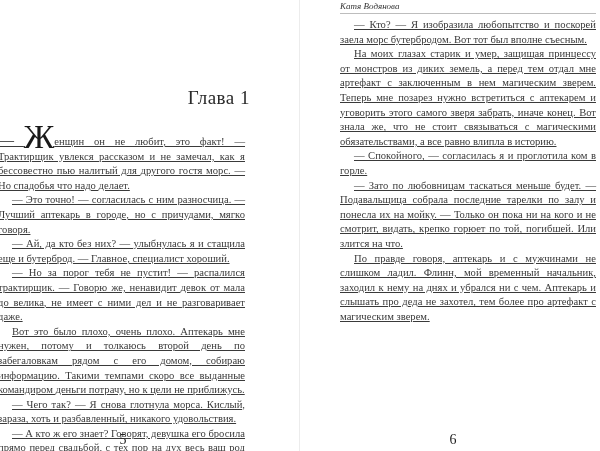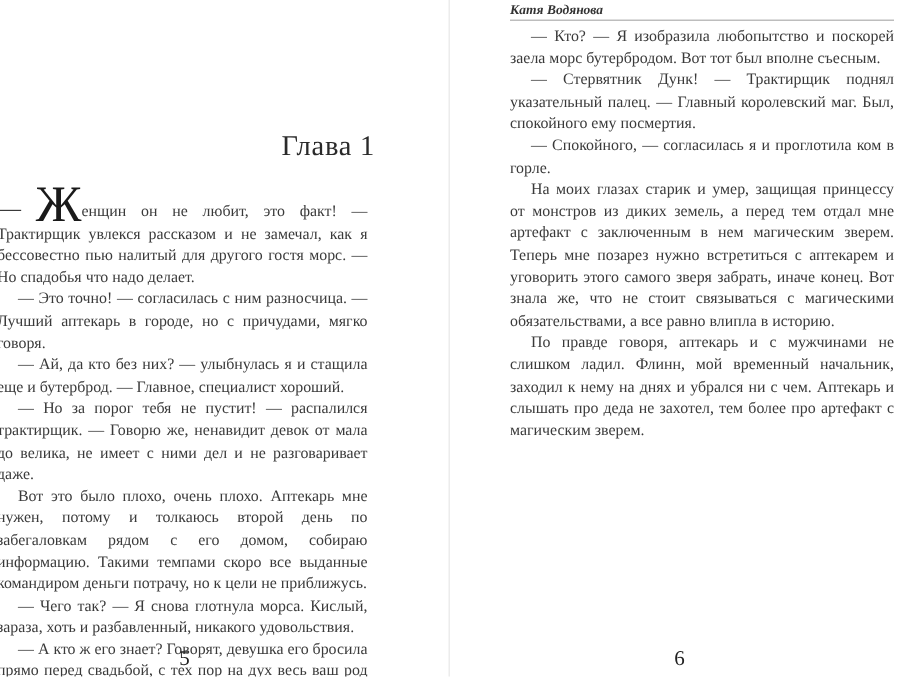--- a/index.html
+++ b/index.html
@@ -8,28 +8,28 @@
   .page { position: absolute; top: 0; height: 451px; overflow: hidden; background: #fff; }
   .page-left { left: 0; width: 299px; }
   .page-right { left: 300px; width: 300px; }
   .gutter { position: absolute; left: 299px; top: 0; width: 1px; height: 451px; background: #ececec; }
 
   .chapter-title { position: absolute; left: 0; width: 250px; top: 87px; text-align: right;
                    font-size: 19px; color: #2a2a2a; letter-spacing: 0.5px; }
   .text-block { position: absolute; font-size: 10.6px; line-height: 14.6px; text-align: justify; }
   .left-text { left: -2px; width: 247px; top: 125px; }
   .right-text { left: 40px; width: 256px; top: 18px; }
-  .text-block p { margin: 0; text-indent: 14px; }
+  .text-block p { margin: 0; text-indent: 14px; text-decoration: underline; }
   .text-block p.noindent { text-indent: 0; }
   .dropcap-line { position: relative; }
   .dropcap { font-size: 34px; line-height: 24px; vertical-align: -3px; color: #1a1a1a; }
   .dash-lead { font-size: 16px; }
 
   .running-head { position: absolute; left: 40px; top: 1px; font-size: 9px; font-style: italic;
-                  font-weight: bold; color: #333; }
+                  font-weight: normal; color: #333; }
   .head-rule { position: absolute; left: 40px; width: 256px; top: 13px; height: 1px; background: #bdbdbd; }
 
   .page-number { position: absolute; top: 432px; font-size: 14px; color: #222; text-align: center; width: 30px; }
   .pn-left { left: 108px; }
   .pn-right { left: 138px; }
 </style>
 </head>
 <body>
 
 <div class="page page-left">
@@ -47,20 +47,20 @@
   <div class="page-number pn-left">5</div>
 </div>
 
 <div class="gutter"></div>
 
 <div class="page page-right">
   <div class="running-head">Катя Водянова</div>
   <div class="head-rule"></div>
   <div class="text-block right-text">
     <p>— Кто? — Я изобразила любопытство и поскорей заела морс бутербродом. Вот тот был вполне съесным.</p>
-    <p>— Стервятник Дунк! — Трактирщик поднял указательный палец. — Главный королевский маг. Был, спокойного ему посмертия.</p>
+    <p>На моих глазах старик и умер, защищая принцессу от монстров из диких земель, а перед тем отдал мне артефакт с заключенным в нем магическим зверем. Теперь мне позарез нужно встретиться с аптекарем и уговорить этого самого зверя забрать, иначе конец. Вот знала же, что не стоит связываться с магическими обязательствами, а все равно влипла в историю.</p>
     <p>— Спокойного, — согласилась я и проглотила ком в горле.</p>
-    <p>На моих глазах старик и умер, защищая принцессу от монстров из диких земель, а перед тем отдал мне артефакт с заключенным в нем магическим зверем. Теперь мне позарез нужно встретиться с аптекарем и уговорить этого самого зверя забрать, иначе конец. Вот знала же, что не стоит связываться с магическими обязательствами, а все равно влипла в историю.</p>
+    <p>— Зато по любовницам таскаться меньше будет. — Подавальщица собрала последние тарелки по залу и понесла их на мойку. — Только он пока ни на кого и не смотрит, видать, крепко горюет по той, погибшей. Или злится на что.</p>
     <p>По правде говоря, аптекарь и с мужчинами не слишком ладил. Флинн, мой временный начальник, заходил к нему на днях и убрался ни с чем. Аптекарь и слышать про деда не захотел, тем более про артефакт с магическим зверем.</p>
 
   </div>
   <div class="page-number pn-right">6</div>
 </div>
 
 </body></html>

